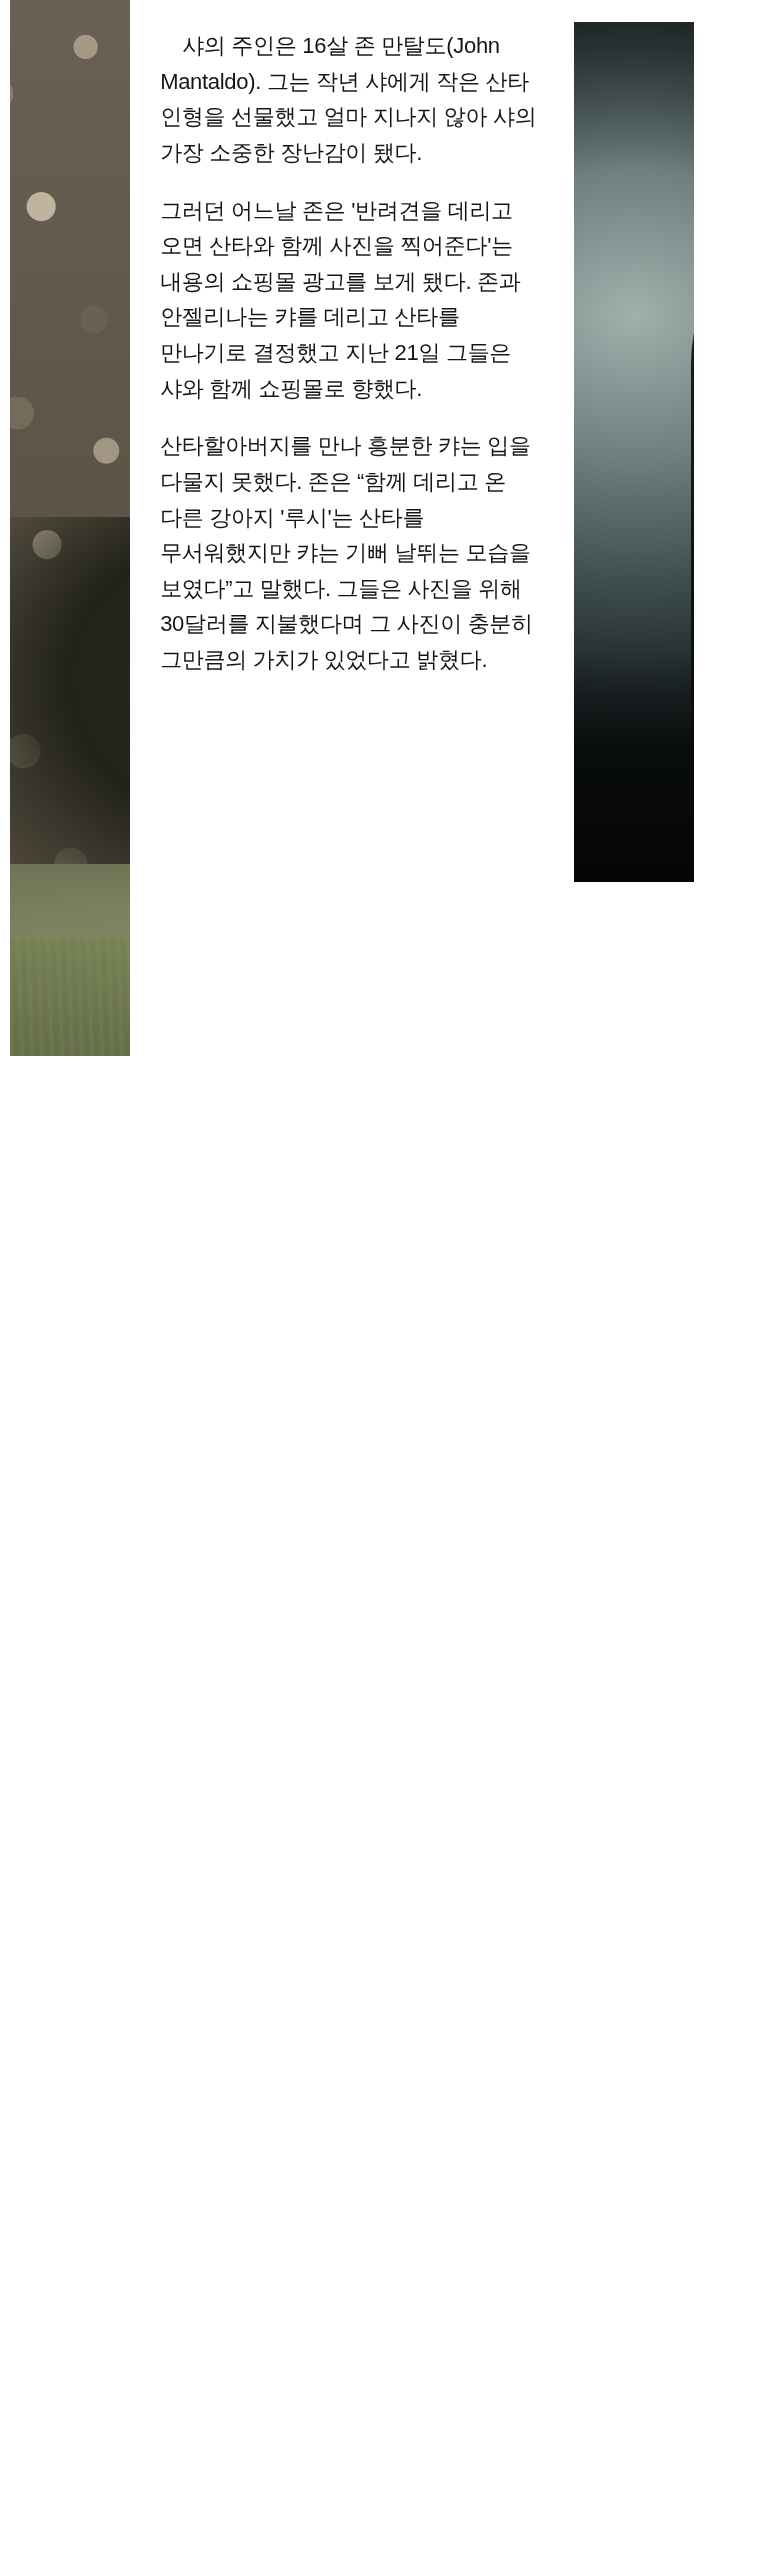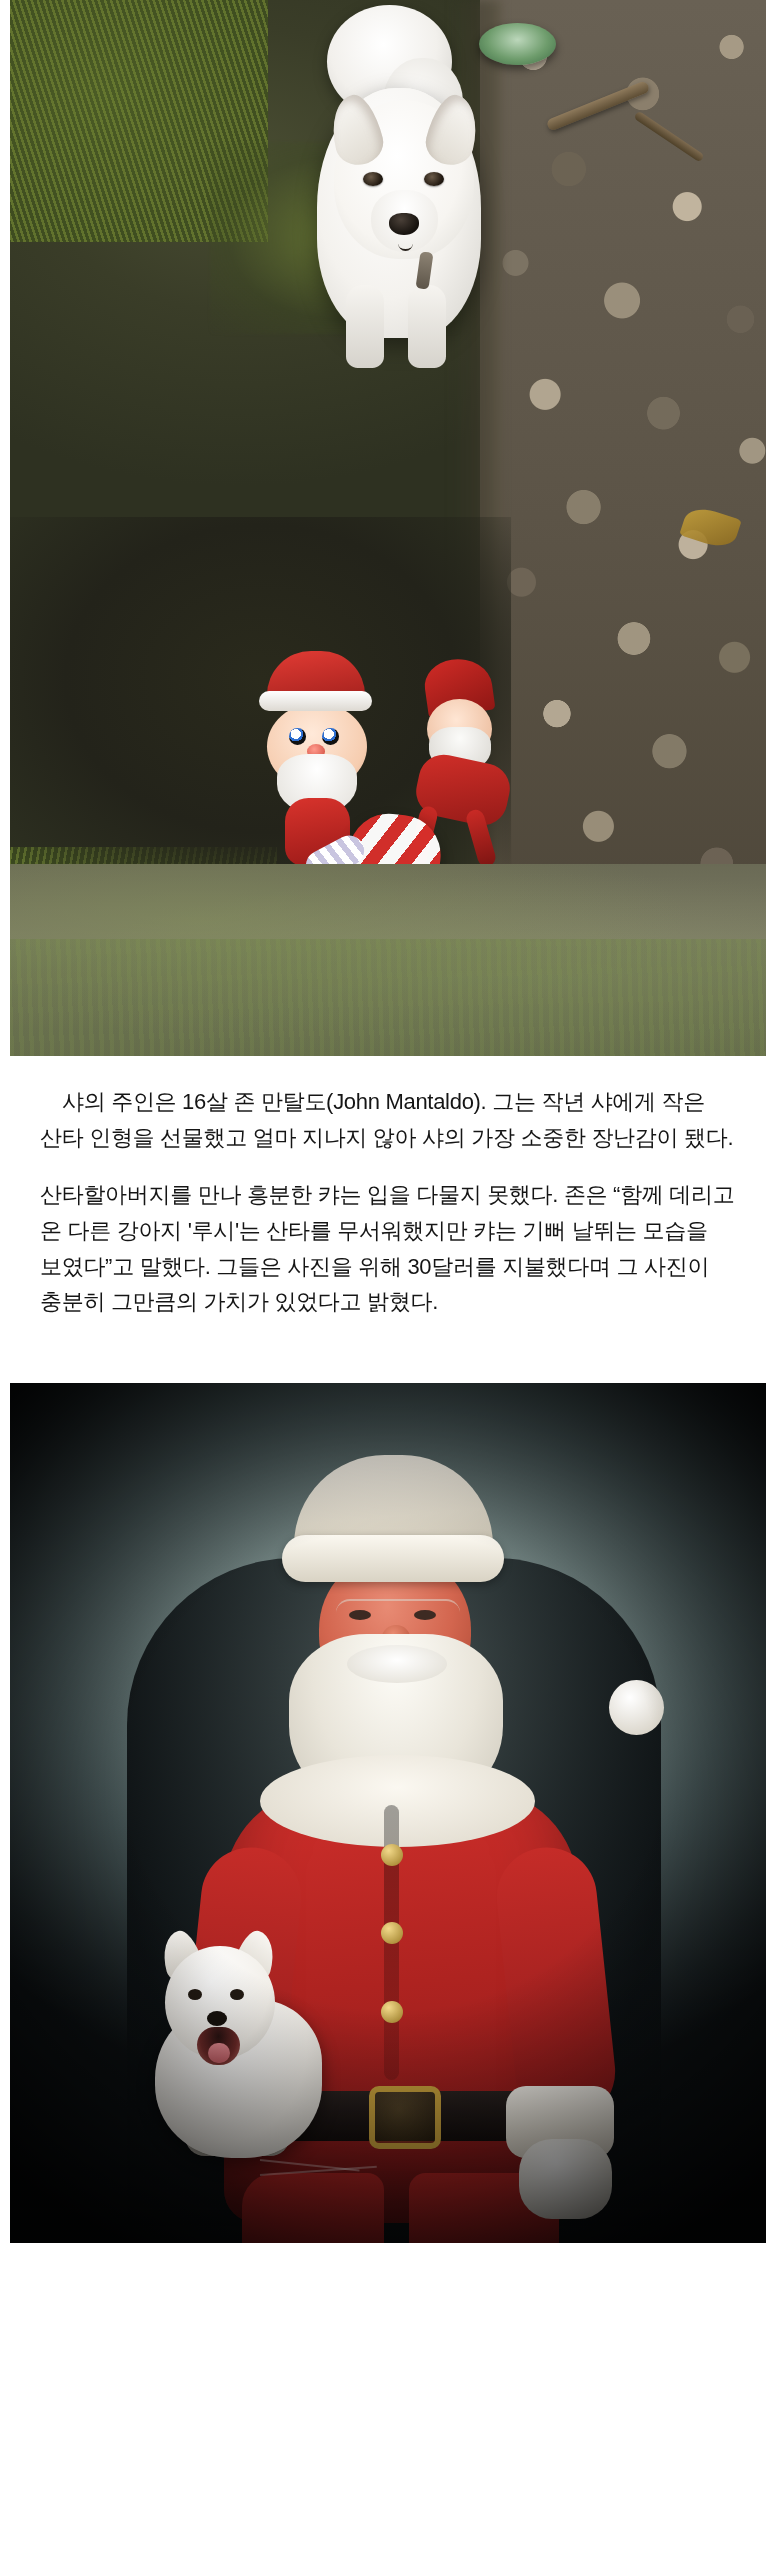--- a/index.html
+++ b/index.html
@@ -7,24 +7,24 @@
     margin: 0;
     padding: 0;
     background: #ffffff;
   }
   body {
     width: 766px;
     font-family: "Liberation Sans", sans-serif;
     color: #111111;
   }
   .page {
-    width: 766px;
+    width: 694px;
     background: #ffffff;
     display: flex;
-    flex-direction: column;
+    flex-direction: row;
     padding-left: 10px;
   }
 
   
   .photo-top {
     position: relative;
     width: 766px;
     height: 1056px;
     overflow: hidden;
     background: #2b2b24;
@@ -694,20 +694,21 @@
     <div class="rope-tail-l"></div>
     <div class="rope-tail-r"></div>
     <div class="rope-tail-r2"></div>
 
     <div class="pt-slab"></div>
     <div class="pt-slab-moss"></div>
   </div>
 
   <div class="article">
     <p class="indent">샤의 주인은 16살 존 만탈도(John Mantaldo). 그는 작년 샤에게 작은 산타 인형을 선물했고 얼마 지나지 않아 샤의 가장 소중한 장난감이 됐다.</p>
+    <p>그러던 어느날 존은 '반려견을 데리고 오면 산타와 함께 사진을 찍어준다'는 내용의 쇼핑몰 광고를 보게 됐다. 존과 안젤리나는 캬를 데리고 산타를 만나기로 결정했고 지난 21일 그들은 샤와 함께 쇼핑몰로 향했다.</p>
     <p>산타할아버지를 만나 흥분한 캬는 입을 다물지 못했다. 존은 “함께 데리고 온 다른 강아지 '루시'는 산타를 무서워했지만 캬는 기뻐 날뛰는 모습을 보였다”고 말했다. 그들은 사진을 위해 30달러를 지불했다며 그 사진이 충분히 그만큼의 가치가 있었다고 밝혔다.</p>
   </div>
 
   <div class="photo-bottom">
     <div class="pb-backdrop"></div>
     <div class="pb-chair"></div>
 
     <div class="santa">
       <div class="santa-hat"></div>
       <div class="santa-pom"></div>

